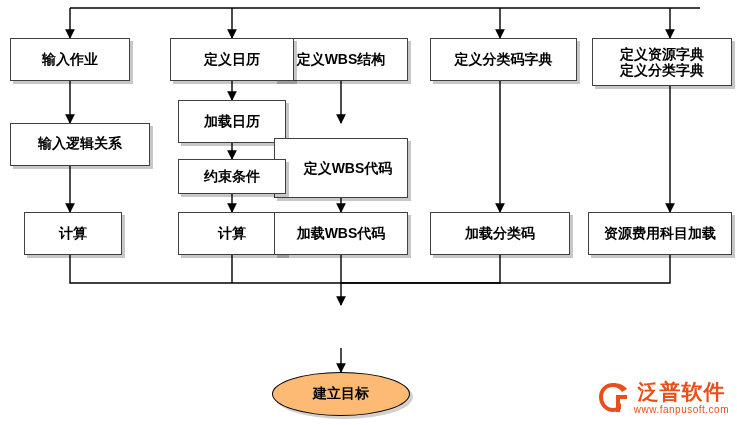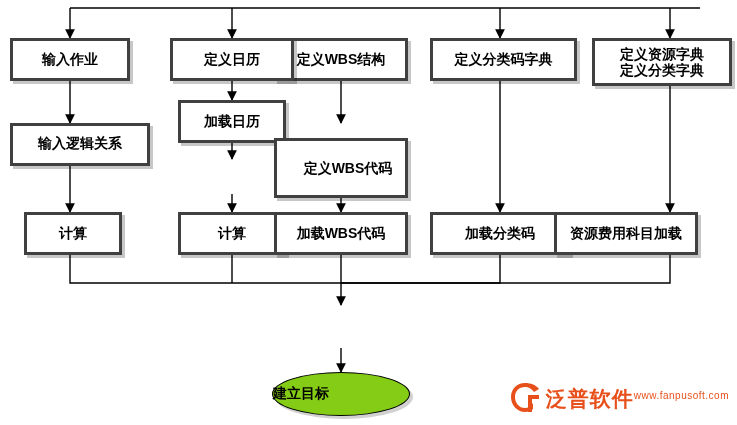--- a/index.html
+++ b/index.html
@@ -12,46 +12,46 @@
     width: 737px;
     height: 425px;
     background: #ffffff;
     font-family: "Liberation Sans", sans-serif;
     overflow: hidden;
   }
   .node {
     position: absolute;
     box-sizing: border-box;
     background: #ffffff;
-    border: 3px solid #404040;
+    border: 1px solid #404040;
     color: #000000;
     font-weight: bold;
     font-size: 14px;
     display: flex;
     align-items: center;
     justify-content: center;
     text-align: center;
     line-height: 1.15;
     box-shadow: 3px 3px 0 rgba(0,0,0,0.22);
   }
   .node .l2 {
     display: block;
   }
   .oval {
     position: absolute;
     box-sizing: border-box;
-    background: #84cc16;
+    background: #fdba74;
     border: 1px solid #000000;
     border-radius: 50%;
     color: #000000;
     font-weight: bold;
     font-size: 14px;
     display: flex;
     align-items: center;
-    justify-content: flex-start;
+    justify-content: center;
     text-align: center;
     box-shadow: 3px 3px 0 rgba(0,0,0,0.18);
   }
   svg.lines {
     position: absolute;
     left: 0;
     top: 0;
     width: 737px;
     height: 425px;
     pointer-events: none;
@@ -64,22 +64,23 @@
     align-items: center;
     gap: 4px;
   }
   .logo-mark {
     width: 34px;
     height: 34px;
     position: relative;
   }
   .logo-text-wrap {
     display: flex;
-    flex-direction: row;
+    flex-direction: column;
     line-height: 1;
+    text-align: center;
   }
   .logo-main {
     font-size: 21px;
     font-weight: bold;
     color: #E8501B;
     letter-spacing: 1px;
   }
   .logo-sub {
     font-size: 10px;
     color: #E8501B;
@@ -151,34 +152,37 @@
 
   <div class="node" style="left:10px; top:123px; width:140px; height:43px;font-family:Liberation Mono, monospace;">
     <span>输入逻辑关系</span>
   </div>
   <div class="node" style="left:178px; top:100px; width:108px; height:43px;">
     <span>加载日历</span>
   </div>
   <div class="node" style="left:274px; top:138px; width:134px; height:60px;padding-left:14px;">
     <span>定义WBS代码</span>
   </div>
+  <div class="node" style="left:178px; top:159px; width:108px; height:35px;">
+    <span>约束条件</span>
+  </div>
 
   <div class="node" style="left:24px; top:212px; width:98px; height:43px;">
     <span>计算</span>
   </div>
   <div class="node" style="left:178px; top:212px; width:108px; height:43px;">
     <span>计算</span>
   </div>
   <div class="node" style="left:430px; top:212px; width:140px; height:43px;">
     <span>加载分类码</span>
   </div>
   <div class="node" style="left:274px; top:212px; width:134px; height:43px;">
     <span>加载WBS代码</span>
   </div>
-  <div class="node" style="left:554px; top:212px; width:144px; height:43px;">
+  <div class="node" style="left:588px; top:212px; width:144px; height:43px;">
     <span>资源费用科目加载</span>
   </div>
 
 
   <div class="oval" style="left:272px; top:372px; width:138px; height:44px;">
     <span>建立目标</span>
   </div>
 
   <div class="logo">
     <div class="logo-mark">

